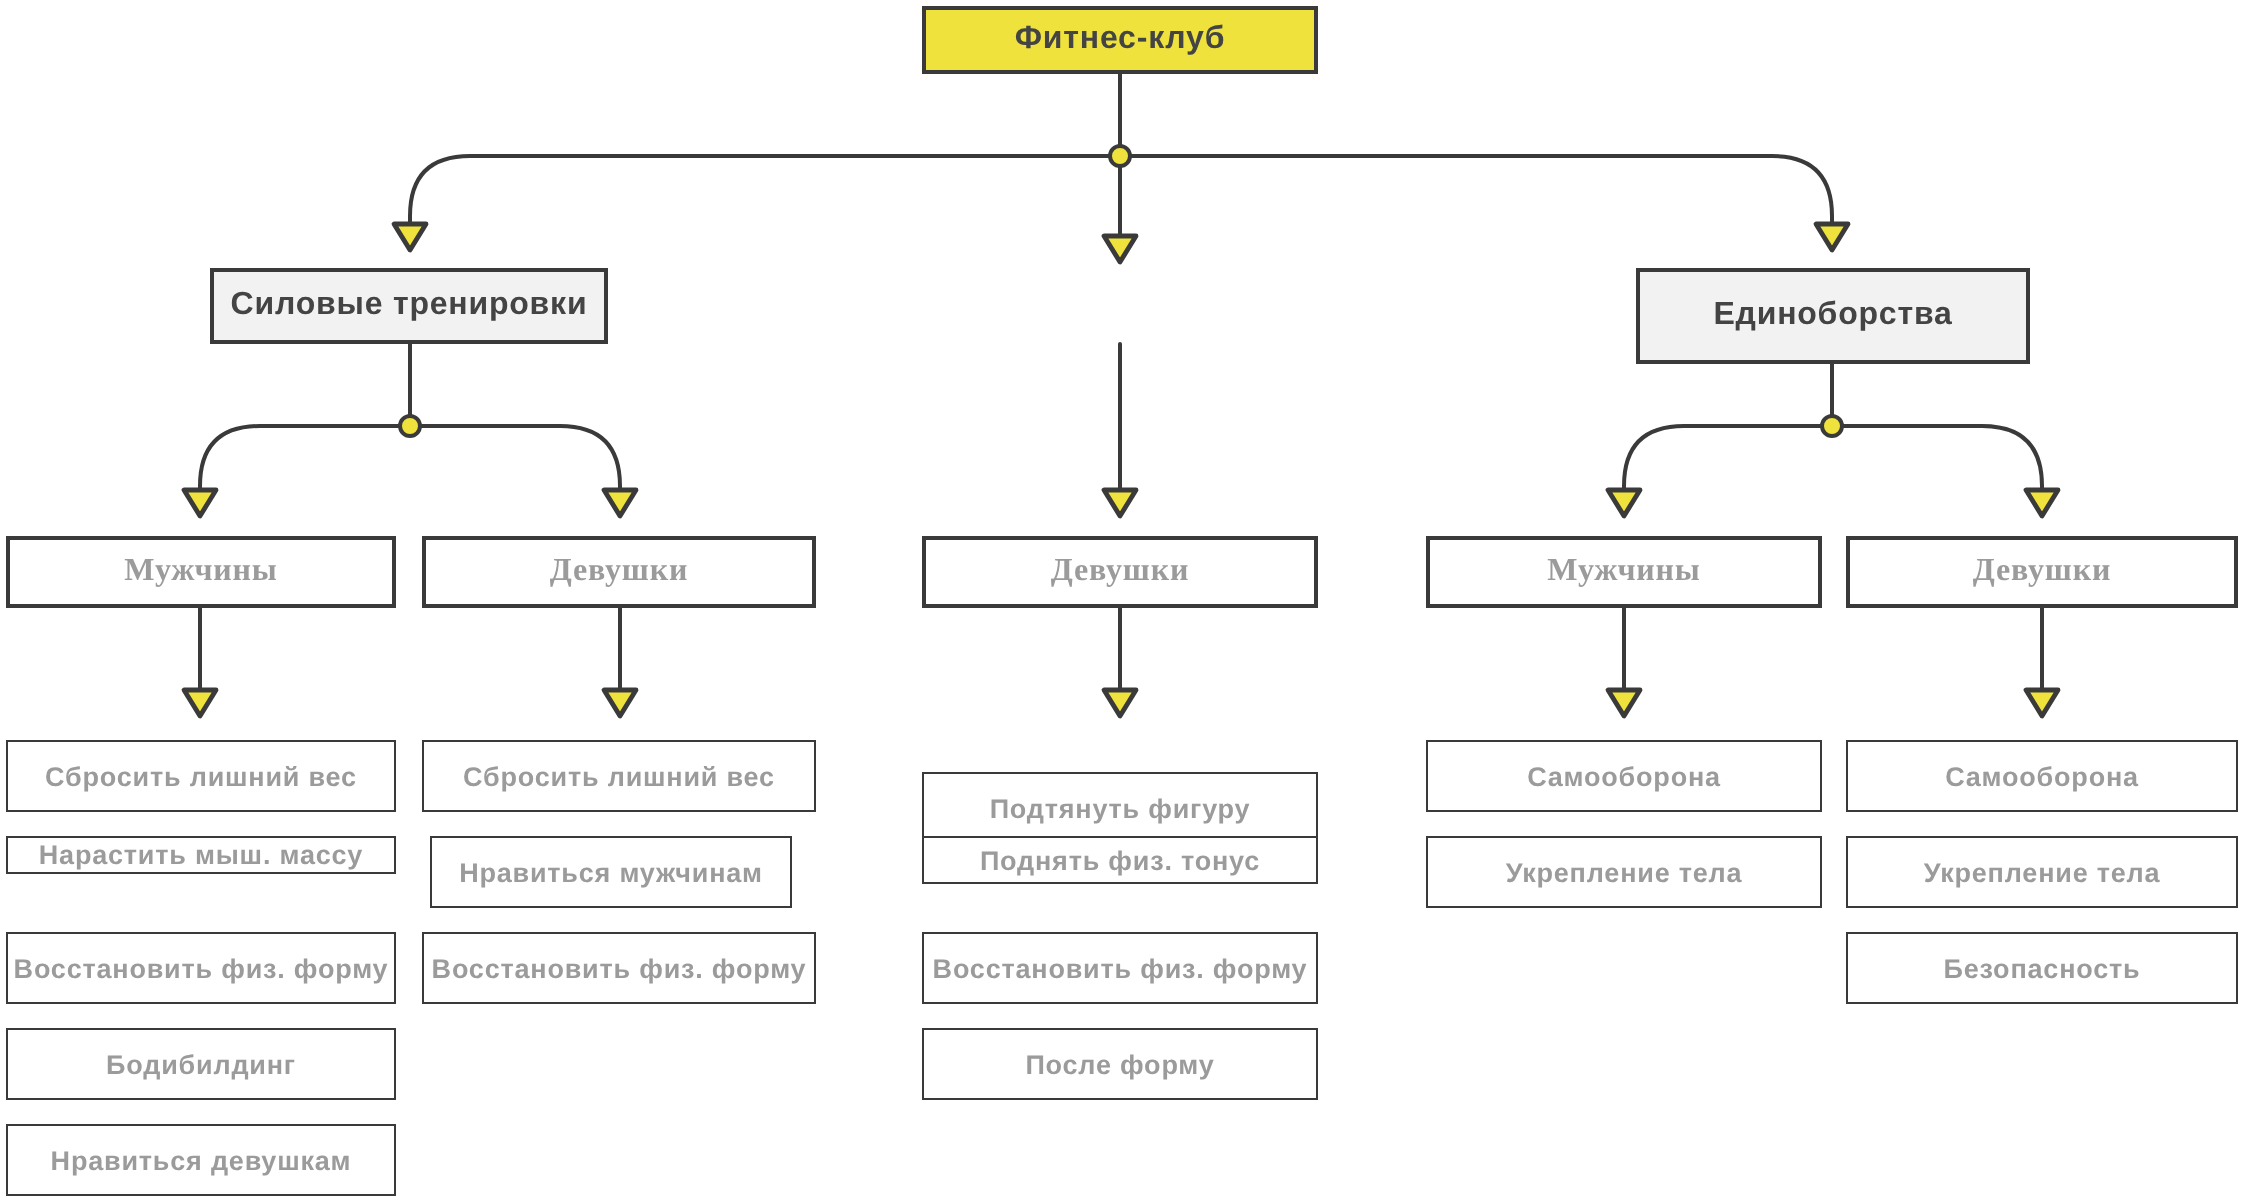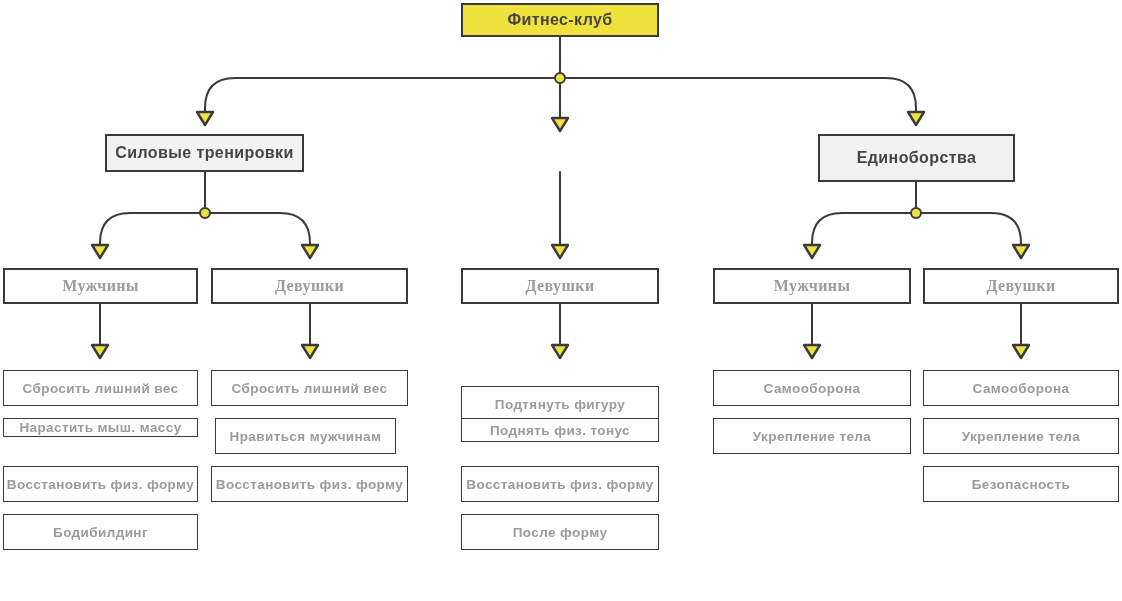--- a/index.html
+++ b/index.html
@@ -111,20 +111,21 @@
   <div class="node lvl3" style="left:3px;top:268px;width:195px;height:36px">Мужчины</div>
   <div class="node lvl3" style="left:211px;top:268px;width:197px;height:36px">Девушки</div>
   <div class="node lvl3" style="left:461px;top:268px;width:198px;height:36px">Девушки</div>
   <div class="node lvl3" style="left:713px;top:268px;width:198px;height:36px">Мужчины</div>
   <div class="node lvl3" style="left:923px;top:268px;width:196px;height:36px">Девушки</div>
 
   <div class="node leaf" style="left:3px;top:370px;width:195px;height:36px">Сбросить лишний вес</div>
   <div class="node leaf" style="left:3px;top:418px;width:195px;height:19px">Нарастить мыш. массу</div>
   <div class="node leaf" style="left:3px;top:466px;width:195px;height:36px">Восстановить физ. форму</div>
   <div class="node leaf" style="left:3px;top:514px;width:195px;height:36px">Бодибилдинг</div>
+  <div class="node leaf" style="left:3px;top:562px;width:195px;height:36px">Нравиться девушкам</div>
 
   <div class="node leaf" style="left:211px;top:370px;width:197px;height:36px">Сбросить лишний вес</div>
   <div class="node leaf" style="left:215px;top:418px;width:181px;height:36px">Нравиться мужчинам</div>
   <div class="node leaf" style="left:211px;top:466px;width:197px;height:36px">Восстановить физ. форму</div>
 
   <div class="node leaf" style="left:461px;top:386px;width:198px;height:36px">Подтянуть фигуру</div>
   <div class="node leaf" style="left:461px;top:418px;width:198px;height:24px">Поднять физ. тонус</div>
   <div class="node leaf" style="left:461px;top:466px;width:198px;height:36px">Восстановить физ. форму</div>
   <div class="node leaf" style="left:461px;top:514px;width:198px;height:36px">После форму</div>
 

